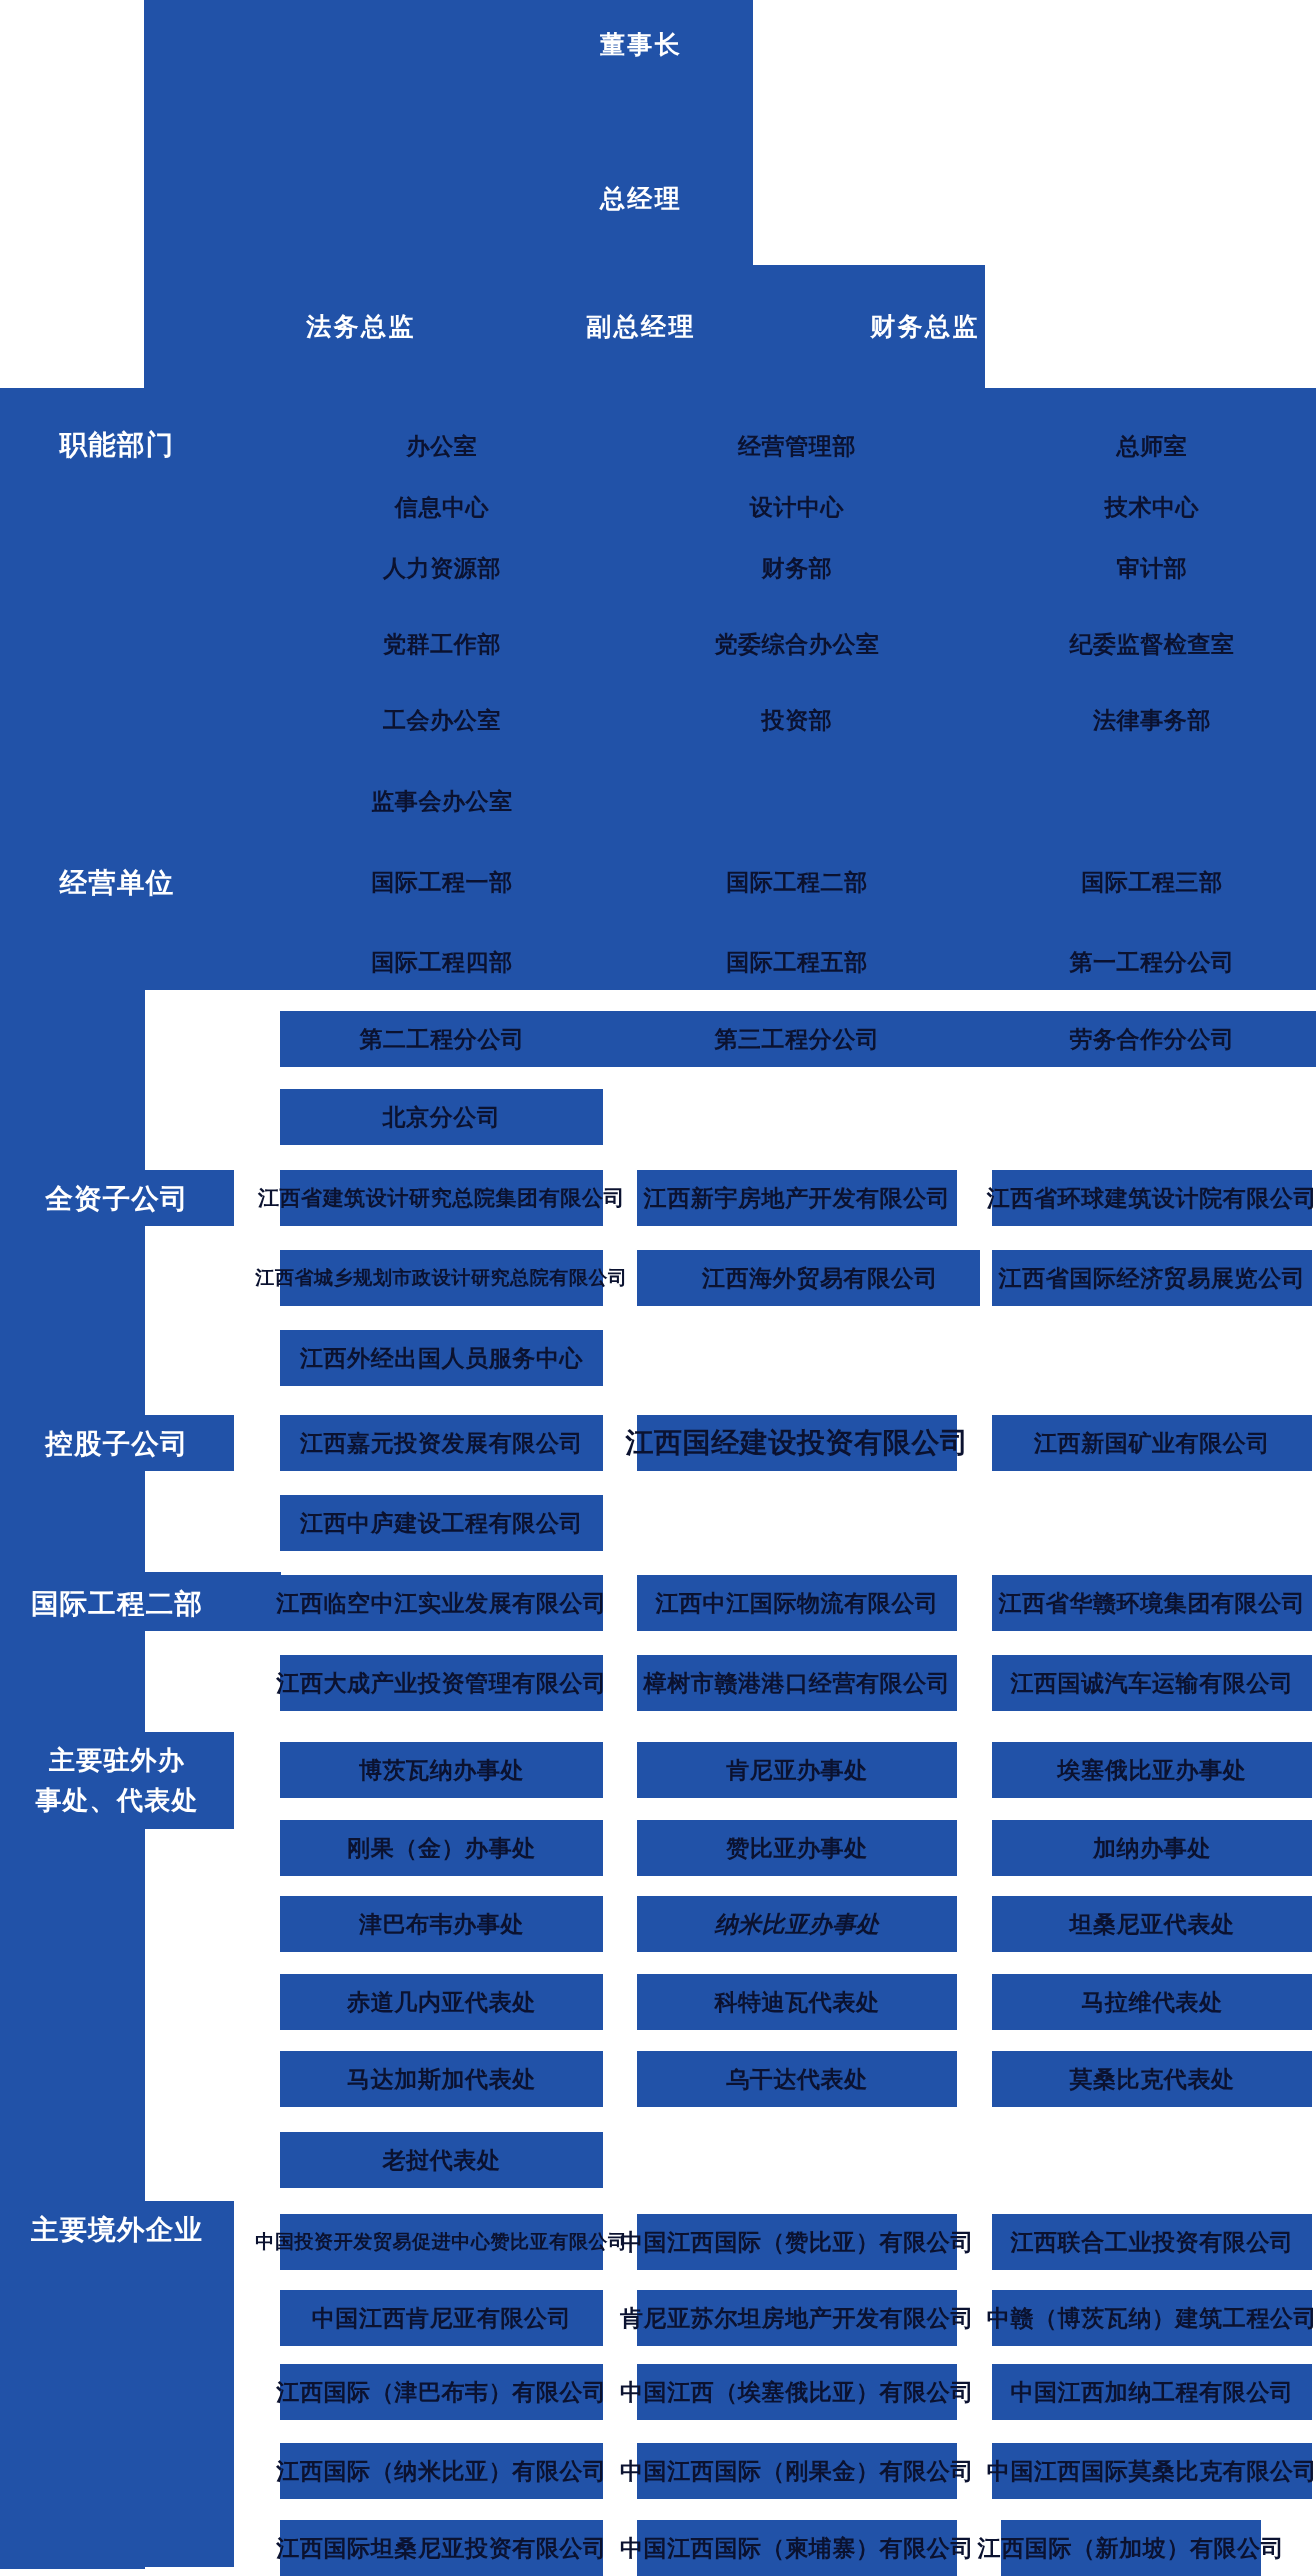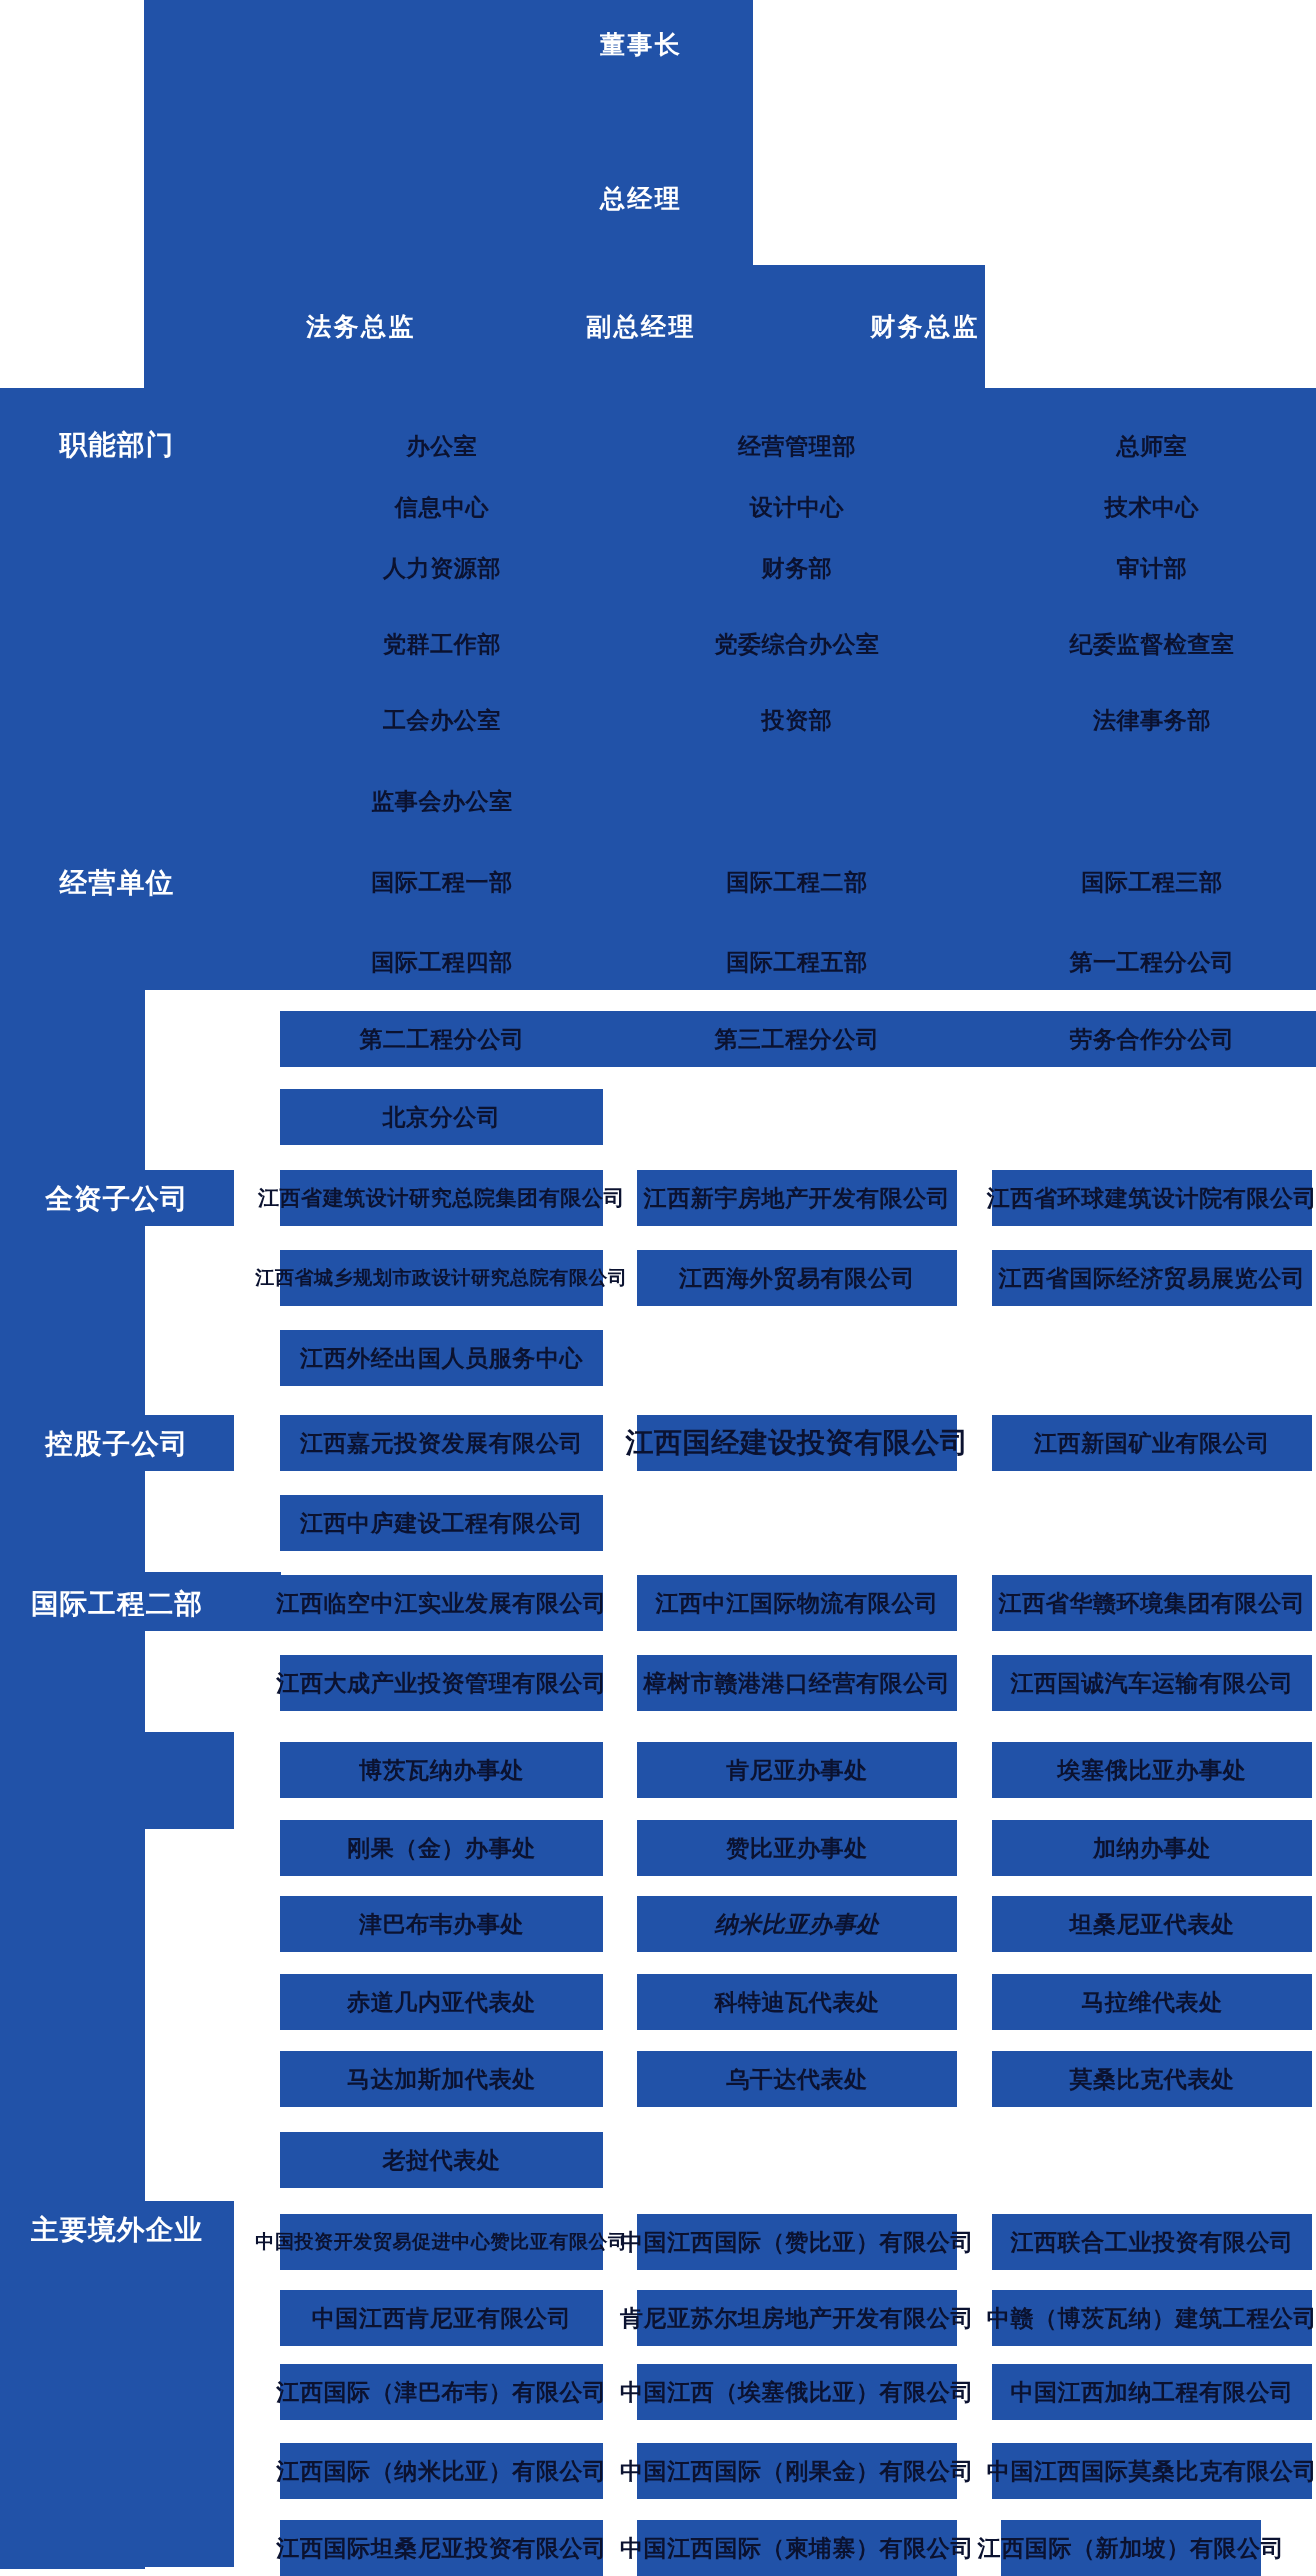--- a/index.html
+++ b/index.html
@@ -63,20 +63,22 @@
   <div class="toptitle" style="left:641px;top:198px;">总经理</div>
   <div class="toptitle" style="left:361px;top:326px;">法务总监</div>
   <div class="toptitle" style="left:641px;top:326px;">副总经理</div>
   <div class="toptitle" style="left:925px;top:326px;">财务总监</div>
 
   <div class="seclabel" style="top:444px;">职能部门</div>
   <div class="seclabel" style="top:882px;">经营单位</div>
   <div class="seclabel" style="top:1198px;">全资子公司</div>
   <div class="seclabel" style="top:1443px;">控股子公司</div>
   <div class="seclabel" style="top:1603px;">国际工程二部</div>
+  <div class="seclabel" style="top:1780px;font-size:26px;">主要驻外办
+事处、代表处</div>
   <div class="seclabel" style="top:2229px;">主要境外企业</div>
 
   <div id="nodes">
       <div class="bandtext" style="left: 442px; top: 446px; font-size: 23px;">办公室</div>
       <div class="bandtext" style="left: 797px; top: 446px; font-size: 23px;">经营管理部</div>
       <div class="bandtext" style="left: 1152px; top: 446px; font-size: 23px;">总师室</div>
       <div class="bandtext" style="left: 442px; top: 507px; font-size: 23px;">信息中心</div>
       <div class="bandtext" style="left: 797px; top: 507px; font-size: 23px;">设计中心</div>
       <div class="bandtext" style="left: 1152px; top: 507px; font-size: 23px;">技术中心</div>
       <div class="bandtext" style="left: 442px; top: 568px; font-size: 23px;">人力资源部</div>
@@ -106,21 +108,21 @@
       </div>
       <div class="orgbox" style="left: 637px; top: 1170px; width: 320px; height: 56px;">
         <span style="font-size: 23px;">江西新宇房地产开发有限公司</span>
       </div>
       <div class="orgbox" style="left: 992px; top: 1170px; width: 320px; height: 56px;">
         <span style="font-size: 23px;">江西省环球建筑设计院有限公司</span>
       </div>
       <div class="orgbox" style="left: 280px; top: 1250px; width: 323px; height: 56px;">
         <span style="font-size: 19px;">江西省城乡规划市政设计研究总院有限公司</span>
       </div>
-      <div class="orgbox" style="left: 637px; top: 1250px; width: 320px; height: 56px;">
+      <div class="orgbox" style="left: 637px; top: 1250px; width: 320px; height: 56px; padding-left: 23px;">
         <span style="font-size: 23px;">江西海外贸易有限公司</span>
       </div>
       <div class="orgbox" style="left: 992px; top: 1250px; width: 320px; height: 56px;">
         <span style="font-size: 23px;">江西省国际经济贸易展览公司</span>
       </div>
       <div class="orgbox" style="left: 280px; top: 1330px; width: 323px; height: 56px;">
         <span style="font-size: 23px;">江西外经出国人员服务中心</span>
       </div>
       <div class="orgbox" style="left: 280px; top: 1415px; width: 323px; height: 56px;">
         <span style="font-size: 23px;">江西嘉元投资发展有限公司</span>

